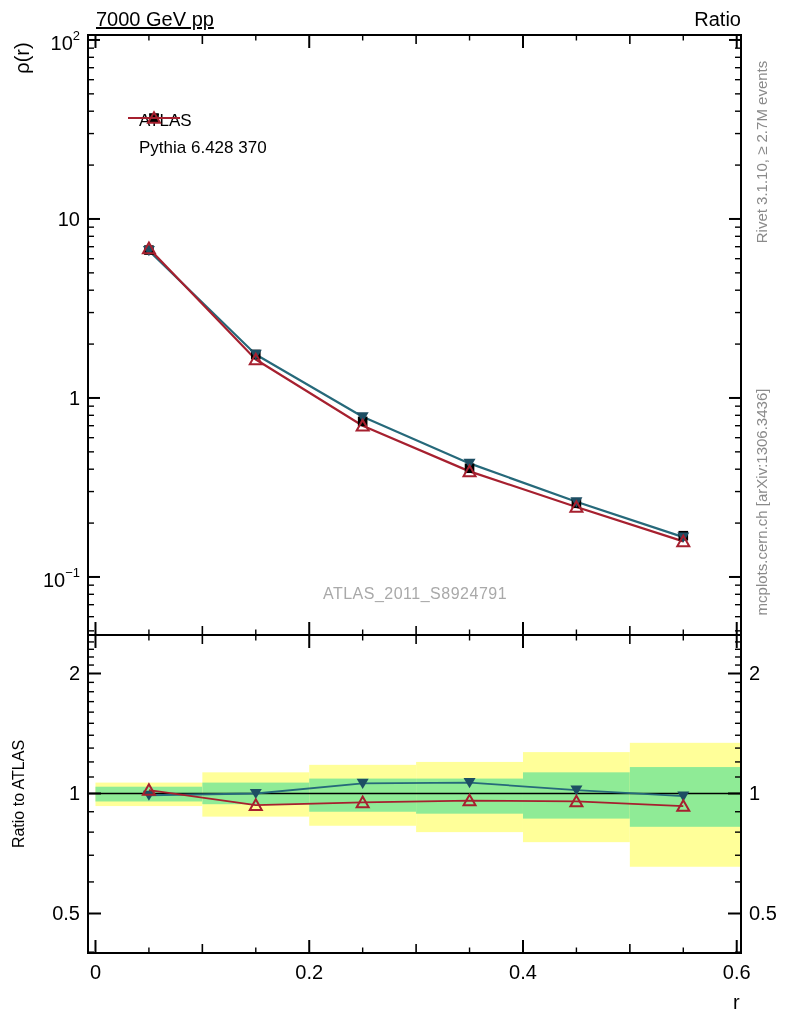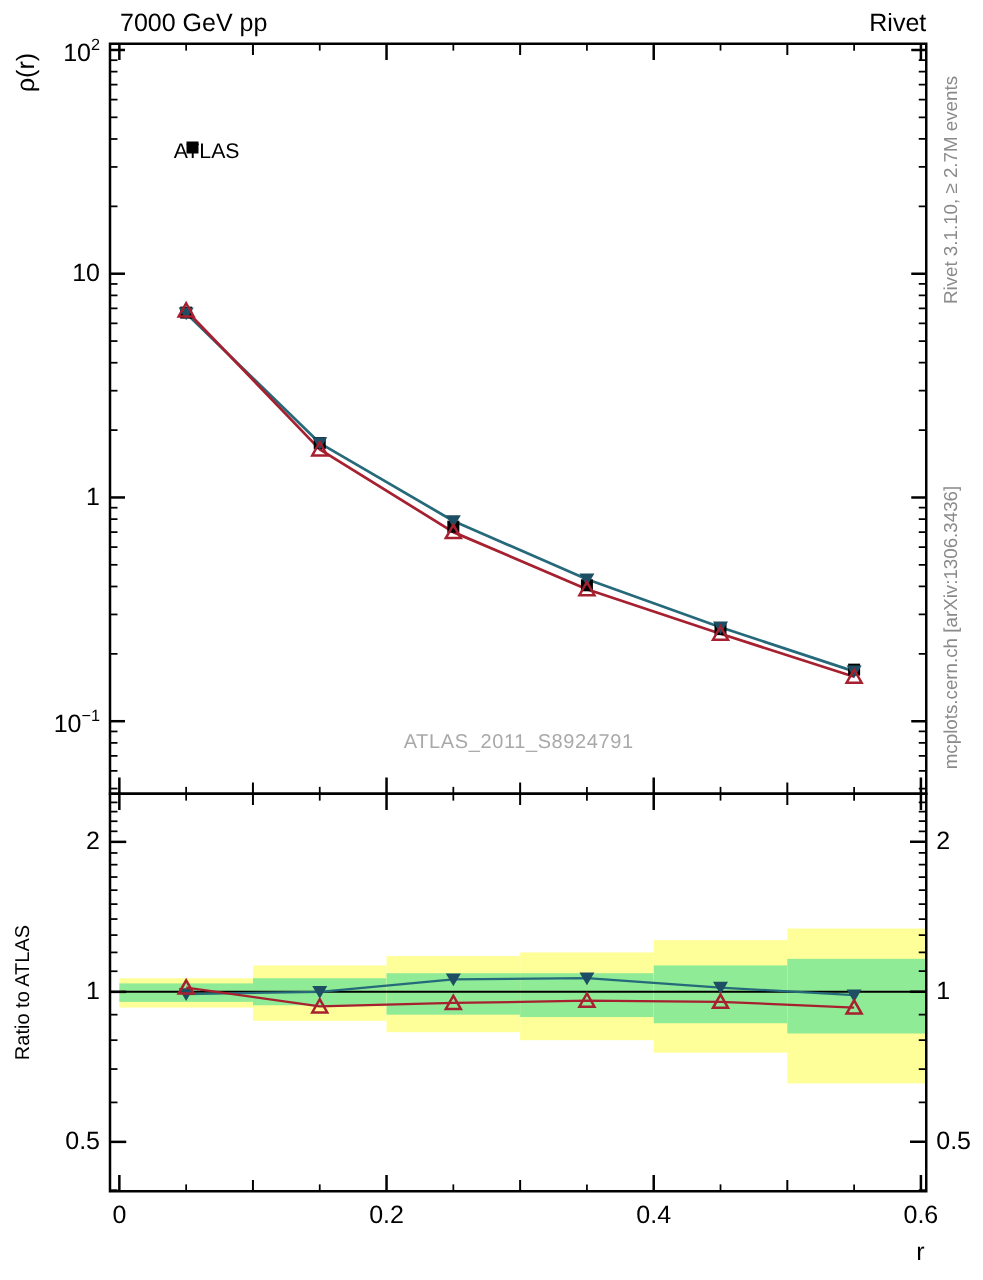--- a/index.html
+++ b/index.html
@@ -3,21 +3,21 @@
 <meta charset="utf-8">
 <style>
   html,body{margin:0;padding:0;background:#fff;}
   .stage{
     position:relative;width:786px;height:1024px;background:#fff;overflow:hidden;
     font-family:"Liberation Sans", sans-serif;color:#000;
   }
   .stage svg{position:absolute;left:0;top:0;}
   svg text{font-family:"Liberation Sans", sans-serif;fill:#000;}
   .abs{position:absolute;white-space:nowrap;}
-  .title-left{left:96px;top:8px;font-size:20px;}
+  .title-left{left:96px;top:8px;font-size:20px;text-decoration:underline;}
   .title-right{right:45px;top:8px;font-size:20px;}
   .rot{transform:translate(-50%,-50%) rotate(-90deg);}
   .ylabel-main{left:22px;top:58px;font-size:20px;}
   .ylabel-ratio{left:19px;top:794px;font-size:16px;}
   .side-text{font-size:15px;color:#8a8a8a;}
   .side-rivet{left:761px;top:152px;}
   .side-mcplots{left:761px;top:502px;}
   .watermark{left:415px;top:594px;transform:translate(-50%,-50%);font-size:16px;color:#a9a9a9;letter-spacing:.5px;text-align:right;}
   .xlabel{left:733px;top:991px;font-size:20px;}
   .legend{left:127px;top:107px;position:absolute;}
@@ -273,32 +273,39 @@
         <text x="80" y="673.4937884235892" text-anchor="end" font-size="20" dominant-baseline="central">2</text>
         <text x="749" y="673.4937884235892" text-anchor="start" font-size="20" dominant-baseline="central">2</text>
         <text x="80" y="793.4968160744227" text-anchor="end" font-size="20" dominant-baseline="central">1</text>
         <text x="749" y="793.4968160744227" text-anchor="start" font-size="20" dominant-baseline="central">1</text>
         <text x="80" y="913.4998437252561" text-anchor="end" font-size="20" dominant-baseline="central">0.5</text>
         <text x="749" y="913.4998437252561" text-anchor="start" font-size="20" dominant-baseline="central">0.5</text>
       </g>
     </svg>
 
   <div class="abs title-left">7000 GeV pp</div>
-  <div class="abs title-right">Rivet</div>
+  <div class="abs title-right">Ratio</div>
 
   <div class="abs rot ylabel-main">ρ(r)</div>
   <div class="abs rot ylabel-ratio">Ratio to ATLAS</div>
 
   <div class="abs rot side-text side-rivet">Rivet 3.1.10, ≥ 2.7M events</div>
   <div class="abs rot side-text side-mcplots">mcplots.cern.ch [arXiv:1306.3436]</div>
 
   <div class="abs watermark">ATLAS_2011_S8924791</div>
   <div class="abs xlabel">r</div>
 
   <div class="legend">
     <div class="legend-row">
       <svg class="lm" id="lm0" viewBox="0 0 54 22">
           <rect x="22.2" y="6.2" width="9.6" height="9.6" fill="#000000"></rect>
         </svg>
       <span class="lt">ATLAS</span>
     </div>
+    <div class="legend-row">
+      <svg class="lm" id="lm2" viewBox="0 0 54 22">
+          <line x1="1" x2="53" y1="11" y2="11" stroke="#A6202F" stroke-width="2.2"></line>
+          <polygon points="21,15.8 33,15.8 27,5.2" fill="none" stroke="#A6202F" stroke-width="2"></polygon>
+        </svg>
+      <span class="lt">Pythia 6.428 370</span>
+    </div>
   </div>
 </div>
 
 </body></html>

